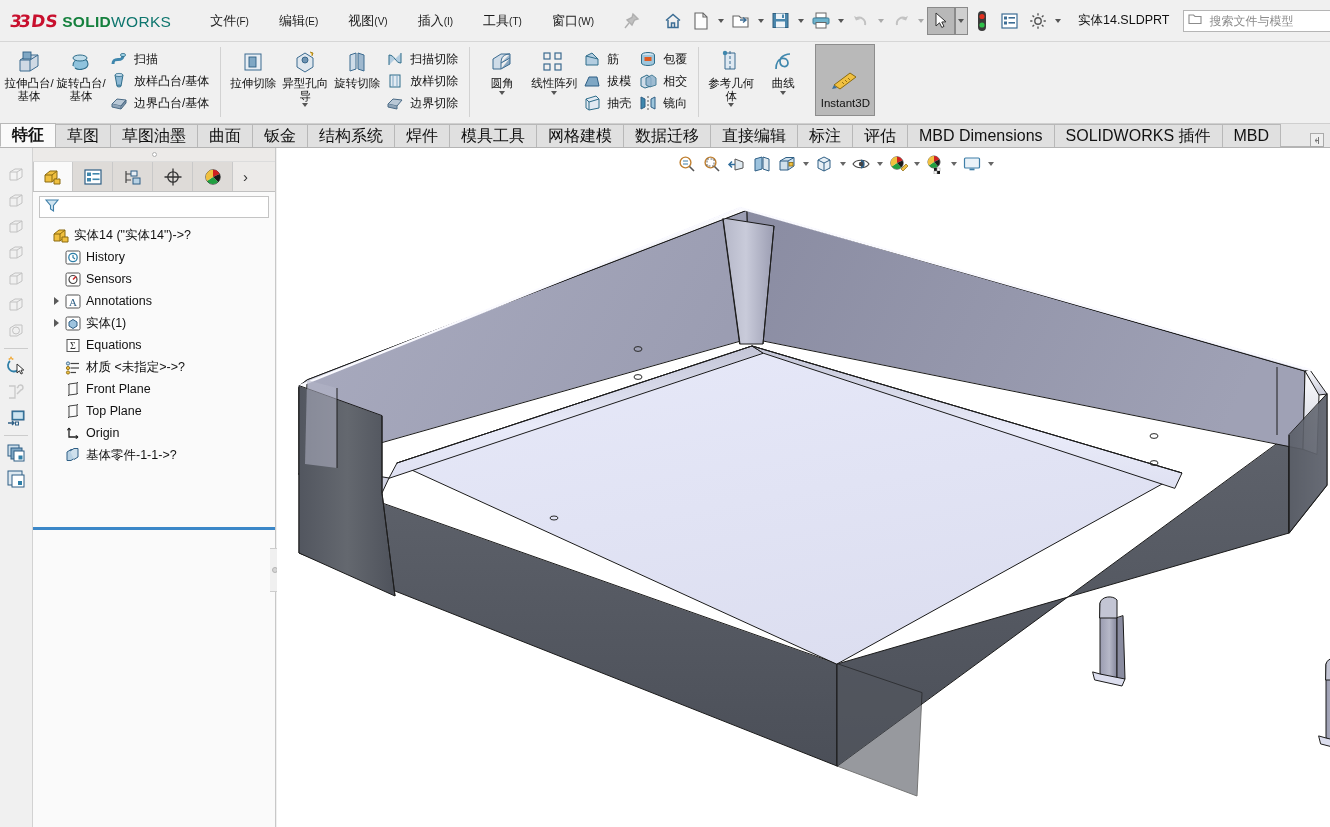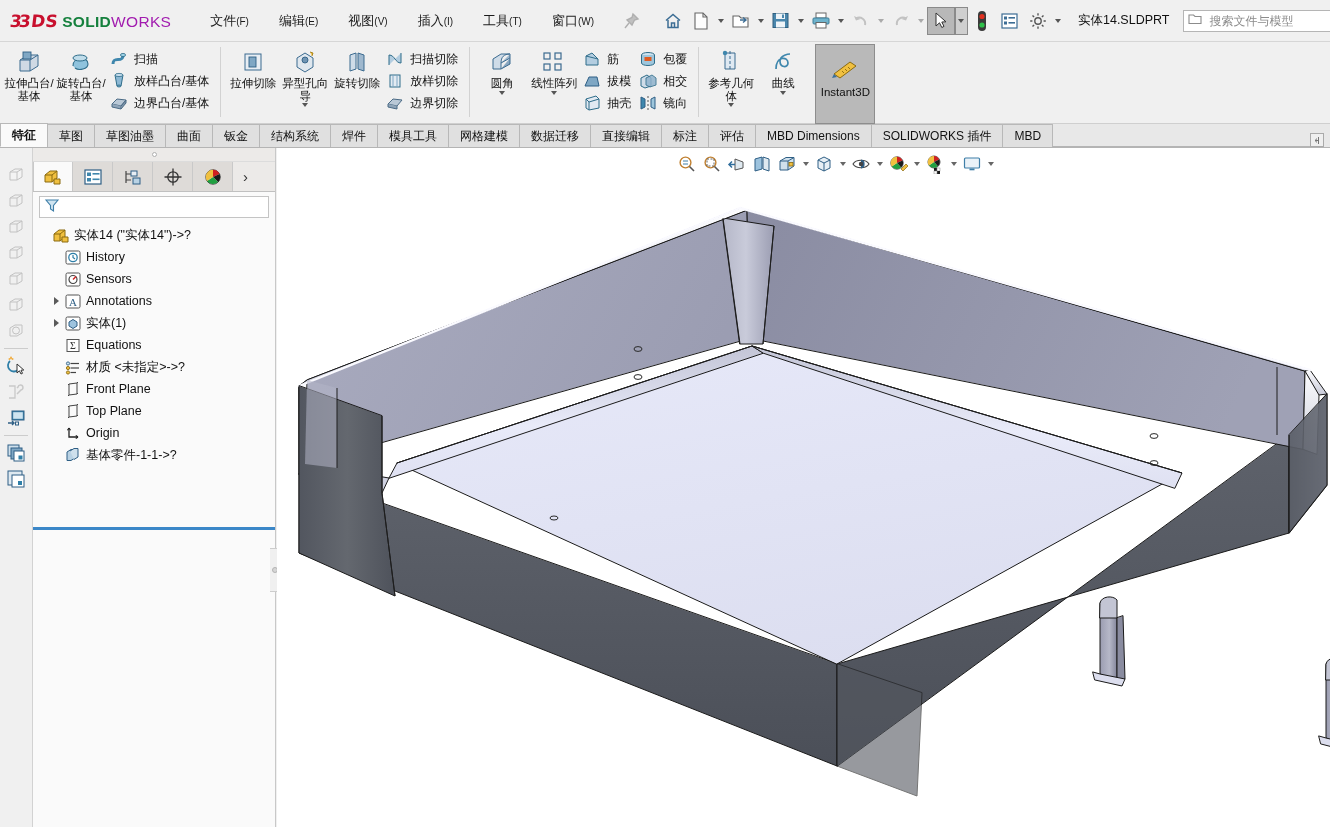--- a/index.html
+++ b/index.html
@@ -25,21 +25,21 @@
   .sw-logo {
     display: flex; align-items: baseline; margin-left: 10px;
     letter-spacing: .3px; user-select: none;
   }
   .sw-3ds {
     color: #c8102e; font-weight: bold; font-size: 17px;
     font-family: "DejaVu Sans", sans-serif; margin-right: 4px;
     transform: skewX(-7deg); display: inline-block;
   }
   .sw-solid { color: #15803d; font-weight: bold; font-size: 15.5px; }
-  .sw-works { color: #a21caf; font-weight: normal; font-size: 15.5px; }
+  .sw-works { color: #0f766e; font-weight: normal; font-size: 15.5px; }
 
   .menubar { display: flex; align-items: center; margin-left: 28px; gap: 8px; }
   .menu-item {
     padding: 4px 11px; font-size: 13px; color: #1a1a1a; cursor: default;
     white-space: nowrap;
   }
   .menu-item .mn { font-size: 10px; }
   .pin-icon {
     margin-left: 8px; width: 20px; height: 20px; position: relative; opacity: .55;
   }
@@ -96,35 +96,35 @@
     border-left: 3.5px solid transparent; border-right: 3.5px solid transparent;
     border-top: 4px solid #555;
   }
   .small-col { display: flex; flex-direction: column; padding-top: 3px; }
   .small-btn {
     display: flex; align-items: center; height: 22px; padding: 0 5px 0 2px;
     cursor: default; white-space: nowrap;
   }
   .small-btn .lbl { font-size: 12px; margin-left: 5px; color: #111; }
   .i3d-btn {
-    width: 60px; height: 80px; background: #b9b9b9; border: 1px solid #8d8d8d;
+    width: 60px; height: 72px; background: #b9b9b9; border: 1px solid #8d8d8d;
     display: flex; flex-direction: column; align-items: center; justify-content: flex-start;
-    padding-top: 13px; margin: 2px 3px; cursor: default;
+    padding-top: 24px; margin: 2px 3px; cursor: default;
   }
   .i3d-btn .lbl { font-size: 11.5px; margin-top: 6px; }
 
   
   .tabbar {
     position: absolute; top: 124px; left: 0; width: 1330px; height: 24px;
     background: #e8e8e8; border-bottom: 1px solid #b4b4b4;
     display: flex; align-items: flex-end;
   }
   .tab {
     height: 23px; padding: 0 11px; display: flex; align-items: center;
-    font-size: 12px; color: #111; background: #e0e0e0;
+    font-size: 16px; color: #111; background: #e0e0e0;
     border: 1px solid #b8b8b8; border-bottom: none; margin-right: -1px;
     cursor: default; white-space: nowrap;
   }
   .tab.active {
     background: #fafafa; font-weight: bold; height: 24px; border-bottom: 1px solid #fafafa;
   }
   .tab-filler { flex: 1; height: 23px; border-bottom: 1px solid #b4b4b4; }
   .tab-collapse {
     width: 14px; height: 14px; border: 1px solid #aaa; margin-right: 6px;
     display: flex; align-items: center; justify-content: center; background: #efefef;

